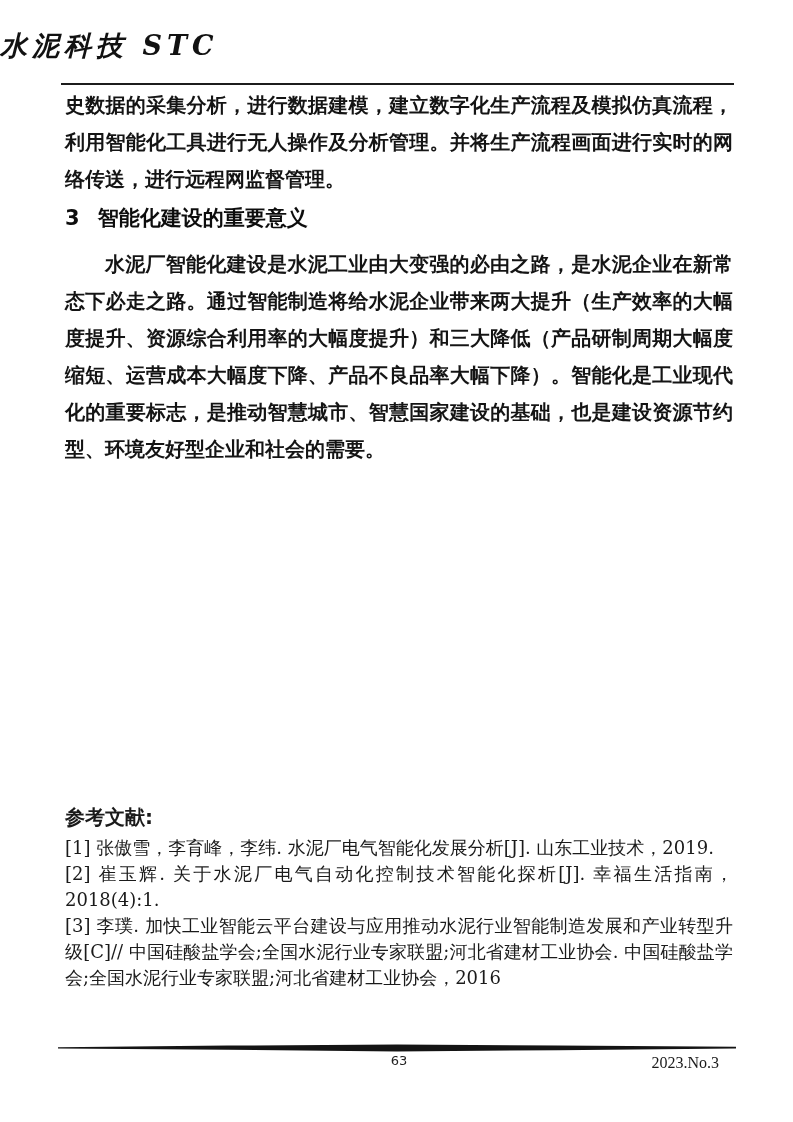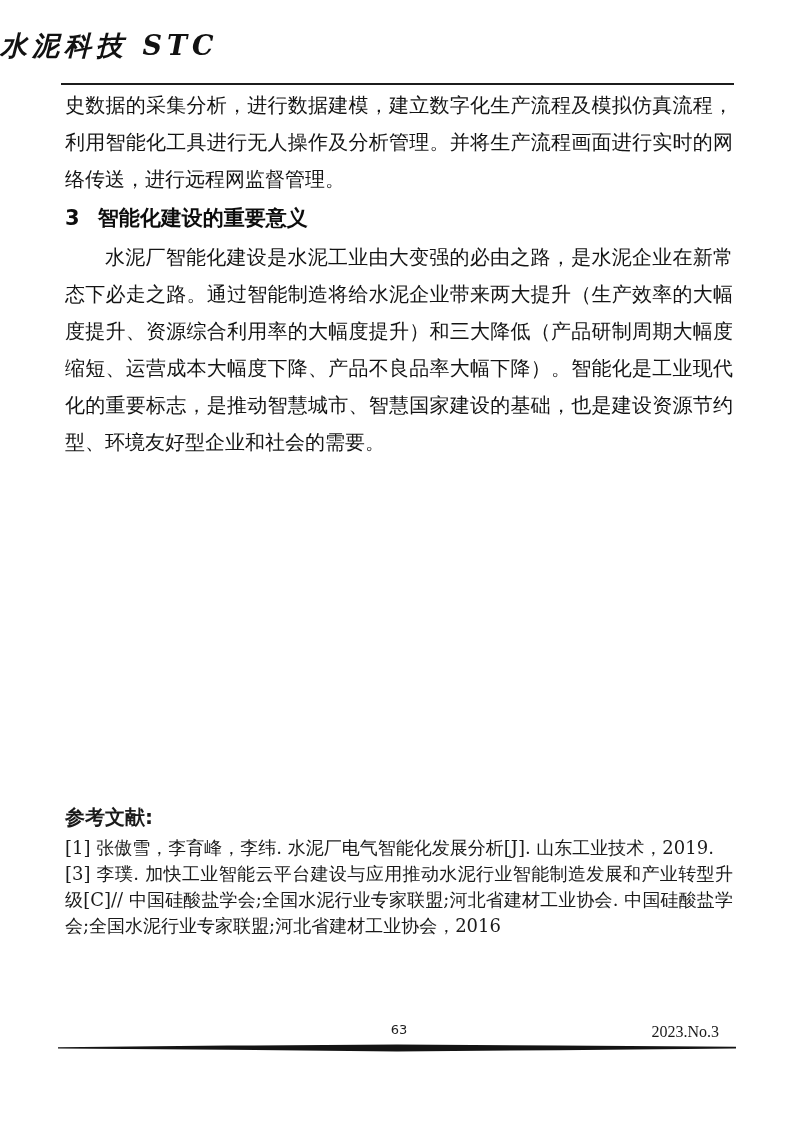--- a/index.html
+++ b/index.html
@@ -40,28 +40,28 @@
   .content {
     position: absolute;
     top: 87px;
     left: 65px;
     width: 668px;
     font-size: 20px;
     line-height: 37px;
     text-align: justify;
     color: #141414;
   }
-  .para { text-align: justify; }
+  .para { text-align: justify; font-weight: bold; }
   .para.indent { text-indent: 2em; }
   .section-heading {
     font-family: "DejaVu Sans", "Liberation Sans", sans-serif;
     font-weight: bold;
     font-size: 21px;
     line-height: 30px;
-    margin: 5px 0 6px 0;
+    margin: 5px 0 13px 0;
     color: #0d0d0d;
     text-align: left;
   }
   .section-heading .heading-number { margin-right: 18px; }
   .references {
     position: absolute;
     top: 806px;
     left: 65px;
     width: 668px;
     color: #1a1a1a;
@@ -81,21 +81,21 @@
   .footer-rule-wrap {
     position: absolute;
     top: 1044px;
     left: 58px;
     width: 678px;
     height: 8px;
   }
   .footer-rule-wrap svg { display: block; width: 100%; height: 100%; }
   .footer-row {
     position: absolute;
-    top: 1022px;
+    top: 1053px;
     left: 65px;
     width: 668px;
     height: 20px;
   }
   .page-number {
     display: block;
     width: 100%;
     text-align: center;
     font-family: "DejaVu Sans", "Liberation Sans", sans-serif;
     font-size: 13px;
@@ -125,20 +125,21 @@
     <p class="para">史数据的采集分析，进行数据建模，建立数字化生产流程及模拟仿真流程，利用智能化工具进行无人操作及分析管理。并将生产流程画面进行实时的网络传送，进行远程网监督管理。</p>
     <h2 class="section-heading">
       <span class="heading-number">3</span><span>智能化建设的重要意义</span>
     </h2>
     <p class="para indent">水泥厂智能化建设是水泥工业由大变强的必由之路，是水泥企业在新常态下必走之路。通过智能制造将给水泥企业带来两大提升（生产效率的大幅度提升、资源综合利用率的大幅度提升）和三大降低（产品研制周期大幅度缩短、运营成本大幅度下降、产品不良品率大幅下降）。智能化是工业现代化的重要标志，是推动智慧城市、智慧国家建设的基础，也是建设资源节约型、环境友好型企业和社会的需要。</p>
   </div>
 
   <div class="references">
     <div class="references-heading">参考文献:</div>
     <p class="reference-item">[1] 张傲雪，李育峰，李纬. 水泥厂电气智能化发展分析[J]. 山东工业技术，2019.</p>
+    <p class="reference-item">[2] 崔玉辉. 关于水泥厂电气自动化控制技术智能化探析[J]. 幸福生活指南，2018(4):1.</p>
     <p class="reference-item">[3] 李璞. 加快工业智能云平台建设与应用推动水泥行业智能制造发展和产业转型升级[C]// 中国硅酸盐学会;全国水泥行业专家联盟;河北省建材工业协会. 中国硅酸盐学会;全国水泥行业专家联盟;河北省建材工业协会，2016</p>
   </div>
 
   <div class="footer-rule-wrap">
     <svg viewBox="0 0 678 8" preserveAspectRatio="none" aria-hidden="true">
       <polygon points="0,3.2 170,1.6 339,0.6 500,1.4 678,2.8 678,4.4 500,6.2 339,7.4 170,5.8 0,4.6" fill="#141414"></polygon>
     </svg>
   </div>
 
   <div class="footer-row">

